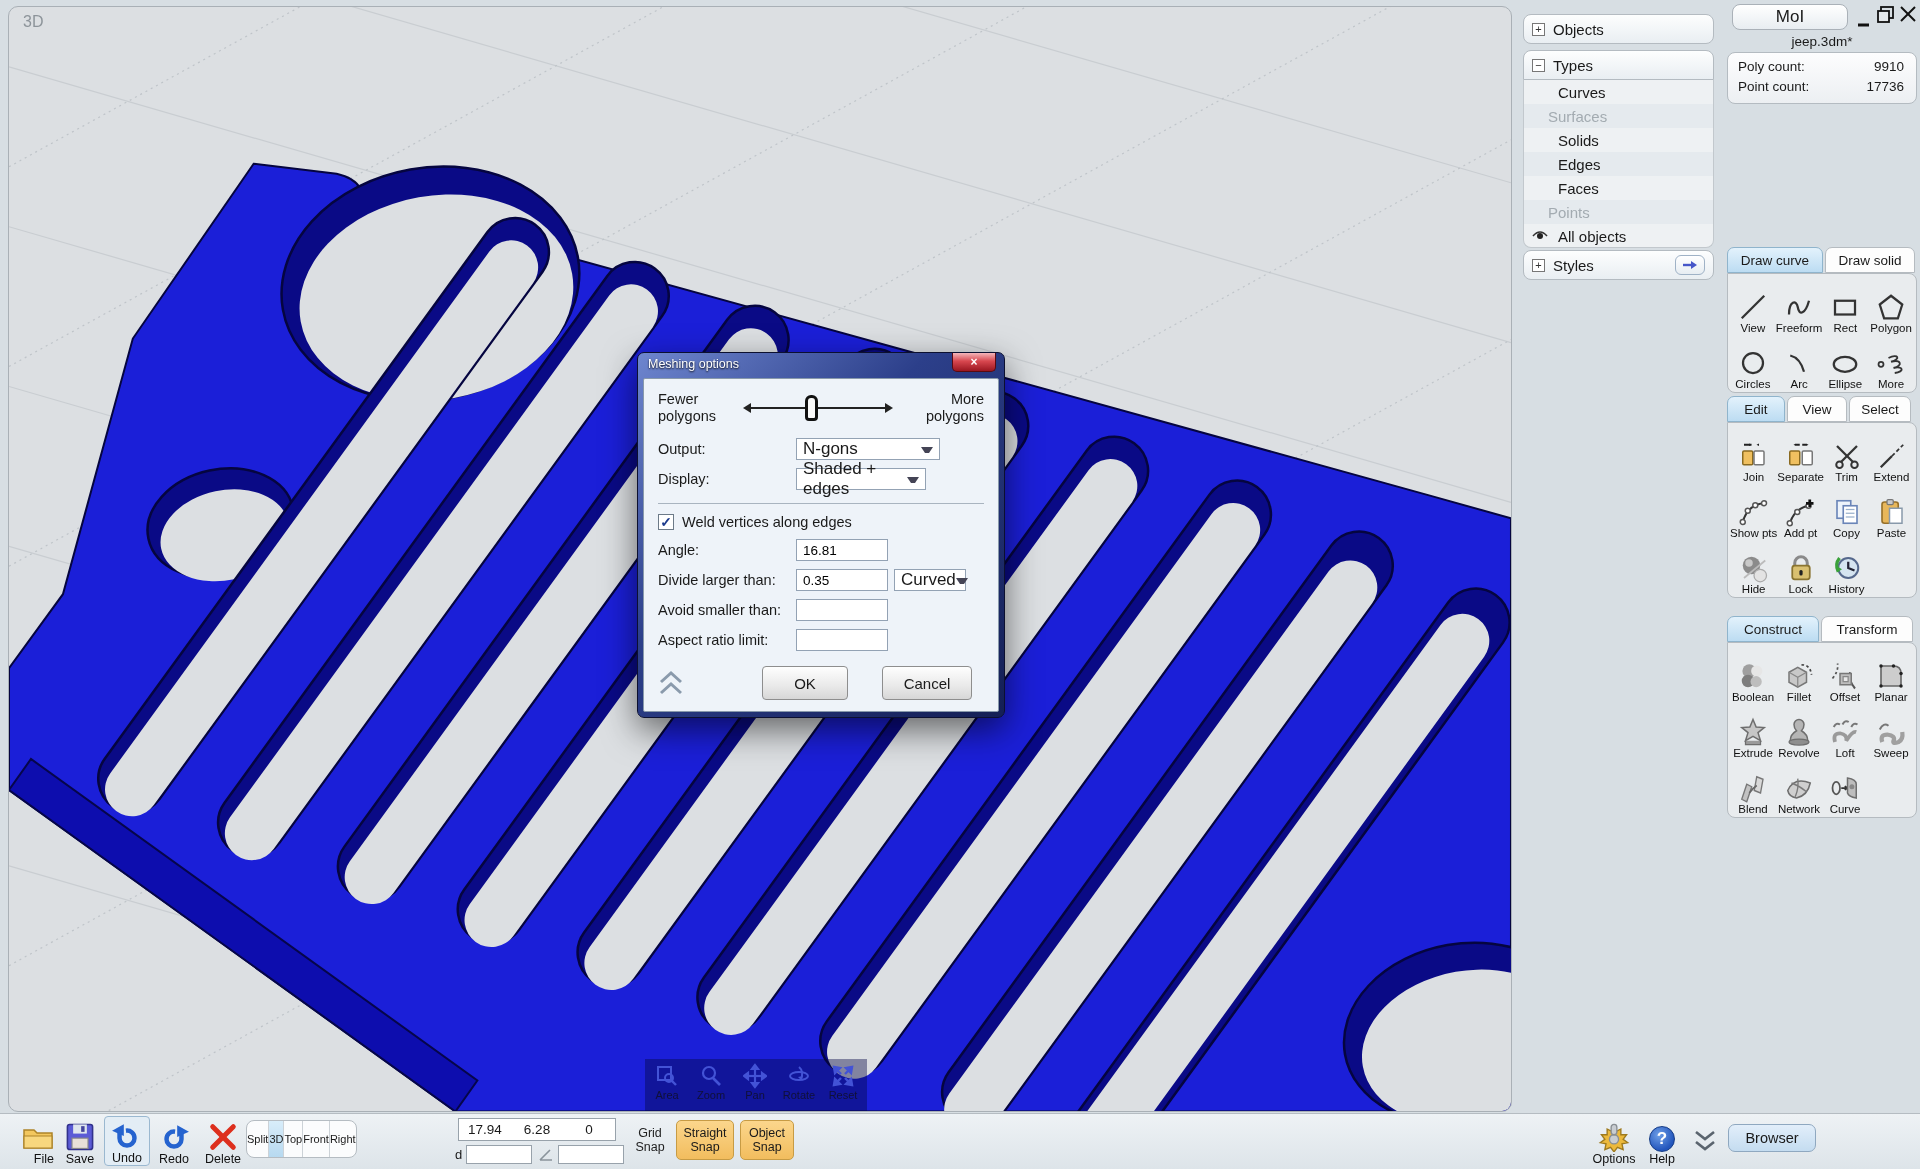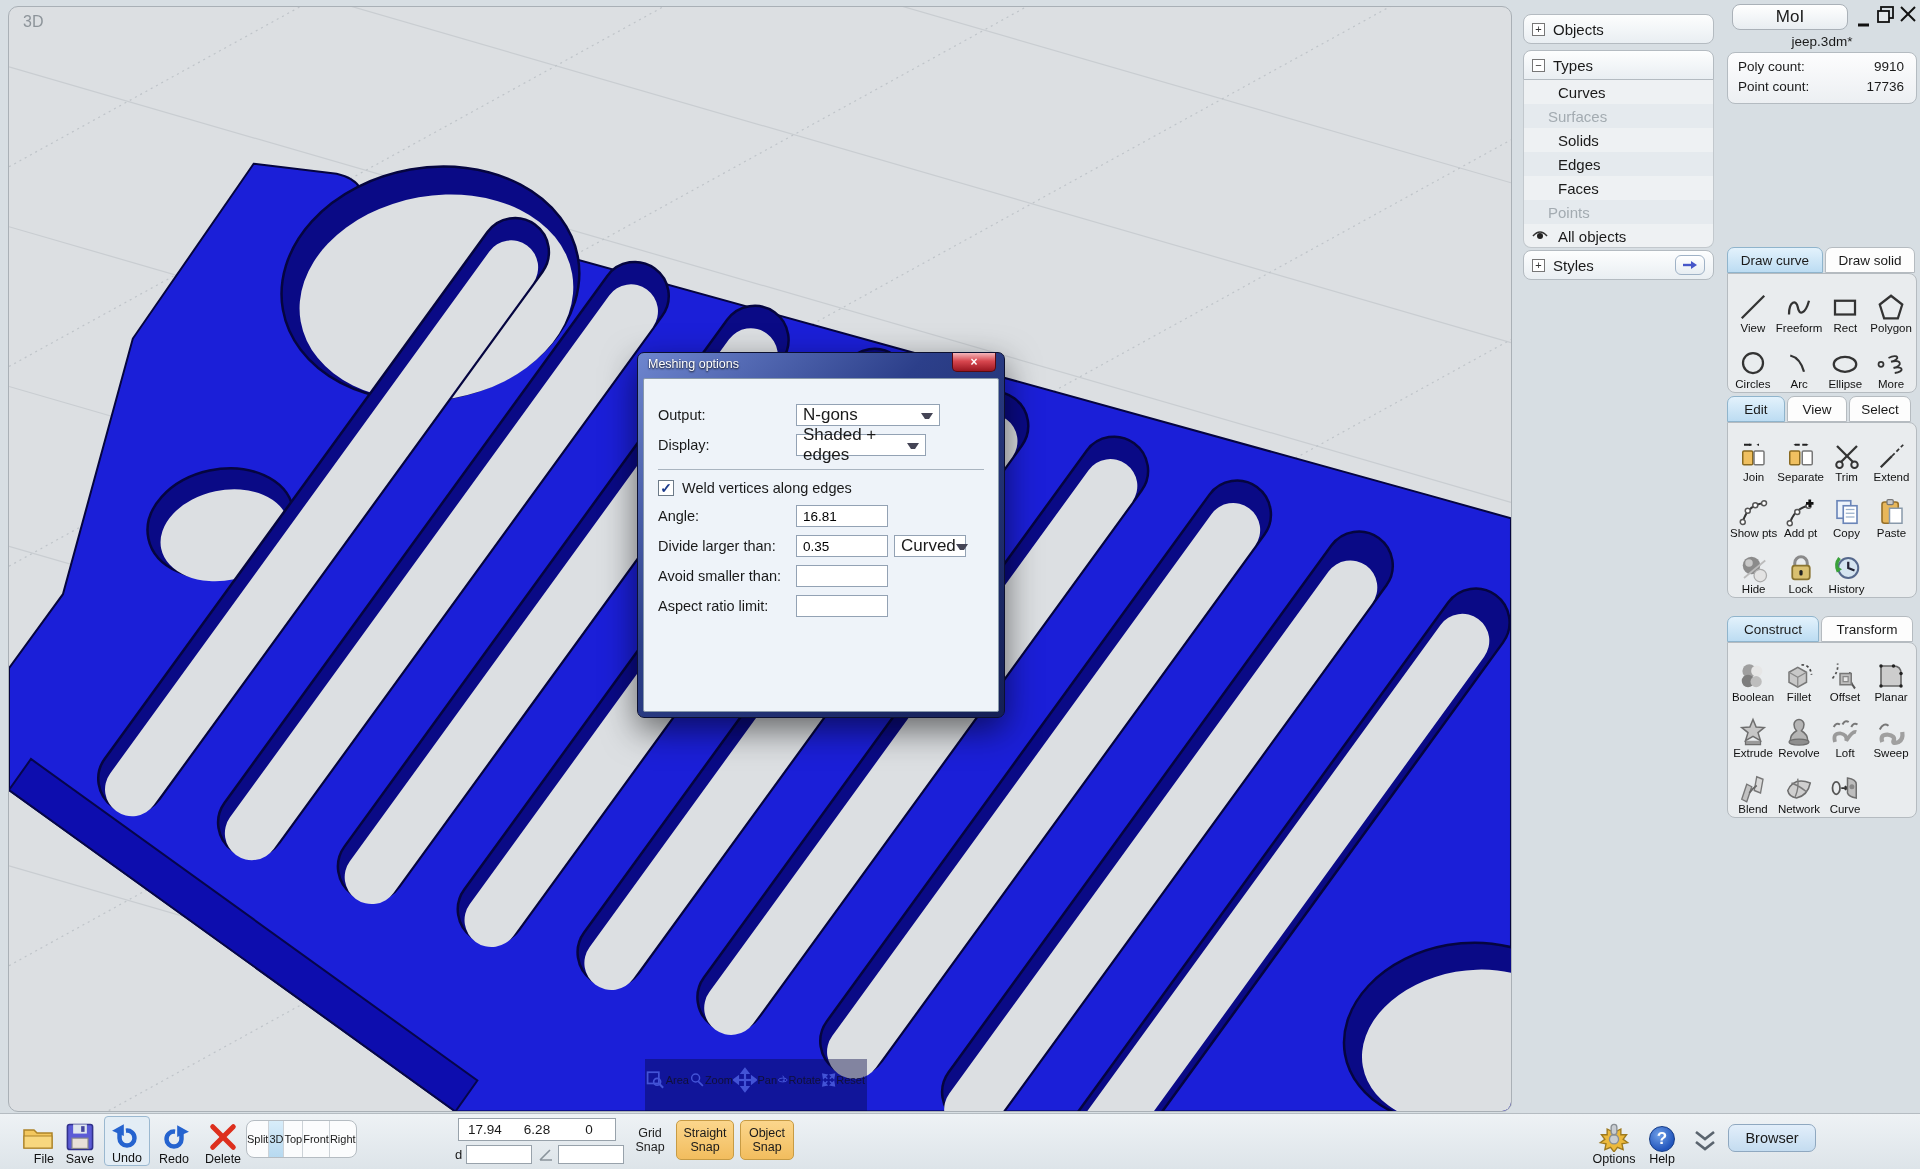--- a/index.html
+++ b/index.html
@@ -8,21 +8,21 @@
 
   
   .viewport { position:absolute; left:8px; top:6px; width:1504px; height:1106px;
     background:#dcdfe2; border:1px solid #a9b0b6; border-radius:10px; overflow:hidden; }
   .vp-label { position:absolute; left:14px; top:6px; font-size:16px; color:#8d949a; z-index:3; }
   .scene { position:absolute; inset:0; }
 
   
   .vp-controls { position:absolute; left:636px; top:1052px; width:222px; height:52px;
     background:rgba(5,8,70,0.42); display:flex; z-index:4; }
-  .vp-ctl { width:44px; display:flex; flex-direction:row; align-items:center; justify-content:flex-end;
+  .vp-ctl { width:44px; display:flex; flex-direction:column; align-items:center; justify-content:flex-end;
     padding-bottom:10px; cursor:pointer; }
   .vp-ctl svg { width:24px; height:26px; }
   .vp-ctl .lbl { font-size:11px; color:#101038; line-height:12px; }
 
   
   .panel-hdr { position:absolute; left:1523px; width:191px; height:30px;
     background:linear-gradient(#fdfefe,#e9eef2); border:1px solid #b4bbc1; border-radius:8px;
     display:flex; align-items:center; padding-left:8px; font-size:15px; cursor:pointer; }
   .pm-box { width:13px; height:13px; border:1px solid #777; background:#fff; margin-right:8px;
     display:flex; align-items:center; justify-content:center; font-size:11px; line-height:11px; color:#333; }
@@ -589,20 +589,30 @@
   </div>
 </div>
 
 <div class="dialog">
   <div class="dlg-title">Meshing options</div>
   <div class="dlg-close">
     <span>×</span>
   </div>
   <div class="dlg-body">
 
+    <div class="slider-row">
+      <div class="slider-side">Fewer polygons</div>
+      <div class="slider-track">
+        <div class="arrL"></div>
+        <div class="slider-line"></div>
+        <div class="arrR"></div>
+        <div class="slider-handle"></div>
+      </div>
+      <div class="slider-side right">More polygons</div>
+    </div>
 
     <div class="frow" style="margin-top:12px;">
       <span class="flabel">Output:</span>
       <div class="combo" style="width:144px;">
         <span>N-gons</span>
         <span class="caret"></span>
       </div>
     </div>
     <div class="frow">
       <span class="flabel">Display:</span>
@@ -635,20 +645,28 @@
     </div>
     <div class="frow">
       <span class="flabel">Avoid smaller than:</span>
       <input class="tinput" value="" style="">
     </div>
     <div class="frow">
       <span class="flabel">Aspect ratio limit:</span>
       <input class="tinput" value="" style="">
     </div>
 
+    <div class="btnrow">
+      <svg class="expand" viewBox="0 0 26 30">
+        <path d="M3,14 L13,5 L23,14" fill="none" stroke="#8a9aac" stroke-width="3"></path>
+        <path d="M3,25 L13,16 L23,25" fill="none" stroke="#8a9aac" stroke-width="3"></path>
+      </svg>
+      <div class="dbtn okbtn">OK</div>
+      <div class="dbtn cancelbtn">Cancel</div>
+    </div>
   </div>
 </div>
 
 <div class="bottombar">
 
   <div class="bb-item" style="left:10px;width:44px;align-items:flex-end;">
     <svg viewBox="0 0 32 26">
         <path d="M2,6 L12,6 L15,9 L30,9 L30,24 L2,24 Z" fill="#f3c75e" stroke="#ad8428" stroke-width="1.5"></path>
         <path d="M2,12 L30,12 L30,24 L2,24 Z" fill="#f8d77e" stroke="#ad8428" stroke-width="1.2"></path>
       </svg>

